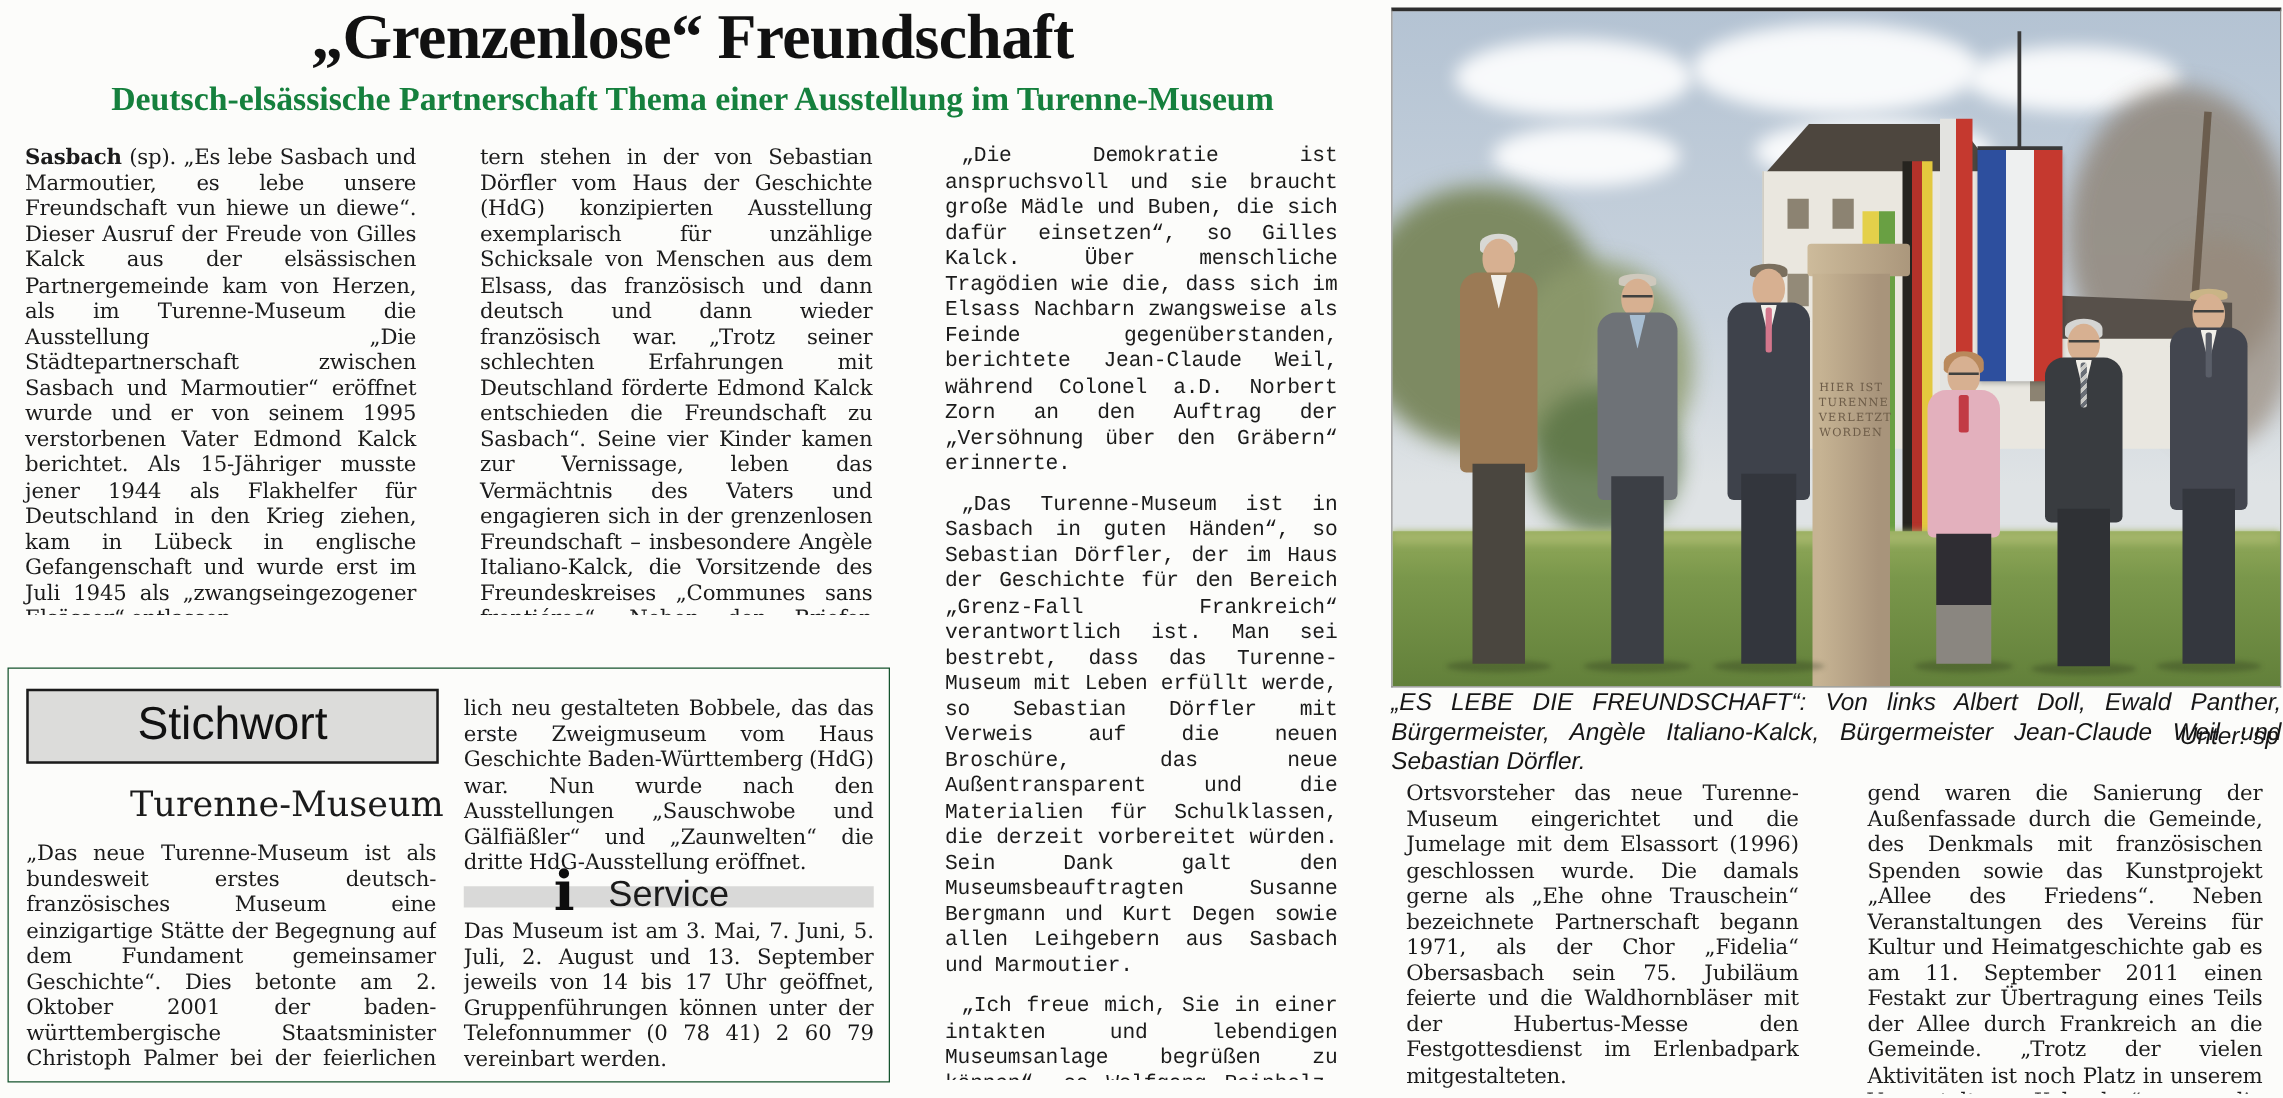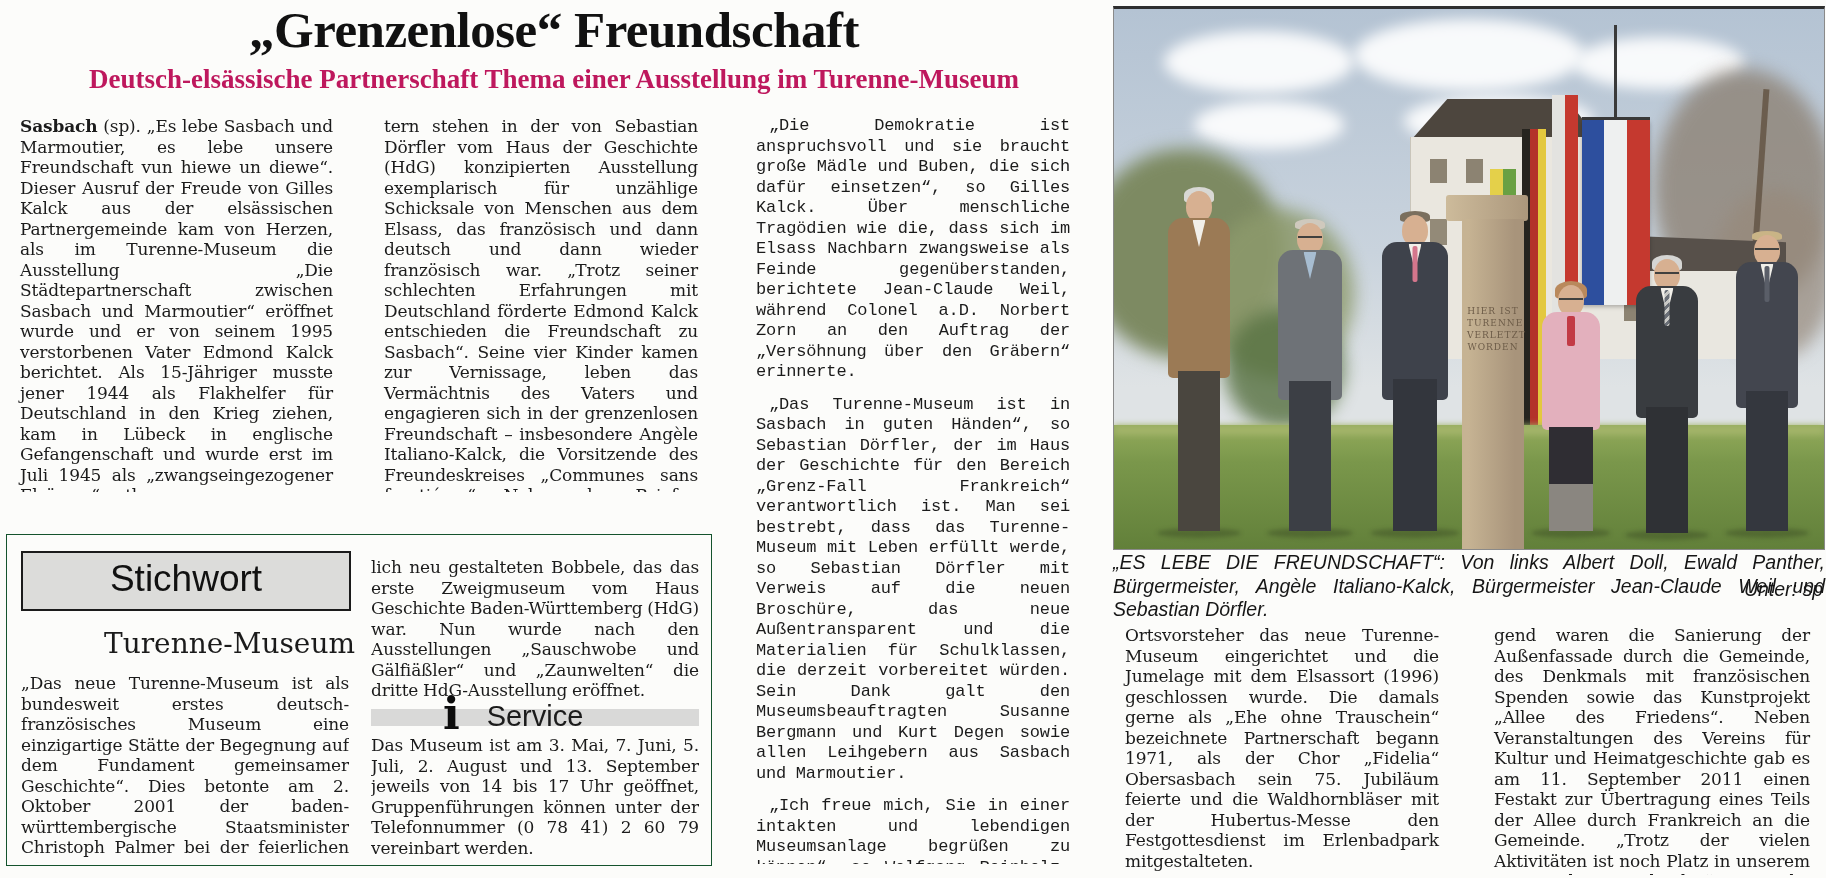--- a/index.html
+++ b/index.html
@@ -18,21 +18,21 @@
     font-family:"Liberation Serif", serif;
     font-weight:bold;font-size:51px;line-height:60px;
     color:#111;
     letter-spacing:-0.5px;
   }
   .subhead{
     position:absolute;left:0;top:62px;width:1108px;height:36px;
     text-align:center;
     font-family:"Liberation Serif", serif;
     font-weight:bold;font-size:27px;line-height:34px;
-    color:#be185d;
+    color:#15803d;
   }
   
   .col{
     position:absolute;
     text-align:justify;
     font-size:17px;line-height:20.5px;
     letter-spacing:-0.15px;word-spacing:-0.5px;
     overflow:hidden;
   }
   .col p{margin:12px;}
@@ -97,21 +97,21 @@
   .person .hair{position:absolute;left:50%;transform:translateX(-50%);top:-4px;width:30px;height:16px;border-radius:50% 50% 20% 20%;}
   .person .head{position:absolute;left:50%;transform:translateX(-50%);top:0;width:26px;height:31px;border-radius:50% 50% 46% 46%;background:#d7b091;}
   .person .glasses{position:absolute;left:50%;transform:translateX(-50%);top:13px;width:24px;height:4px;border-top:2px solid #41413f;}
   .person .torso{position:absolute;left:50%;transform:translateX(-50%);top:27px;border-radius:15px 15px 5px 5px;}
   .person .vneck{position:absolute;left:50%;transform:translateX(-50%);top:29px;width:13px;height:27px;background:#f1efe9;clip-path:polygon(0 0,100% 0,50% 100%);}
   .person .tie{position:absolute;left:50%;transform:translateX(-50%);top:31px;width:5px;height:36px;border-radius:2px;}
   .person .legs{position:absolute;left:50%;transform:translateX(-50%);bottom:4px;}
   .person .shadow{position:absolute;left:50%;transform:translateX(-50%);bottom:-3px;width:120%;height:10px;background:rgba(35,48,22,.3);border-radius:50%;filter:blur(2px);}
   
   #monument-cap{left:332px;top:186px;width:82px;height:26px;background:linear-gradient(90deg,#cdbb9b,#ab977c);border-radius:3px;}
-  #monument-body{left:348px;top:210px;width:62px;height:330px;background:linear-gradient(90deg,#c6b393 10%,#a8947b 85%);}
+  #monument-body{left:336px;top:210px;width:62px;height:330px;background:linear-gradient(90deg,#c6b393 10%,#a8947b 85%);}
   #monument-text{
     left:5px;top:86px;width:52px;
     font-family:"DejaVu Serif", serif;font-size:9px;line-height:12px;
     color:#6d5c48;text-align:center;letter-spacing:1px;
   }
   
   #caption-block{
     position:absolute;left:1113px;top:551px;width:712px;height:52px;
     font-family:"Liberation Sans", sans-serif;font-style:italic;
     font-size:19.5px;line-height:23.5px;color:#161616;

